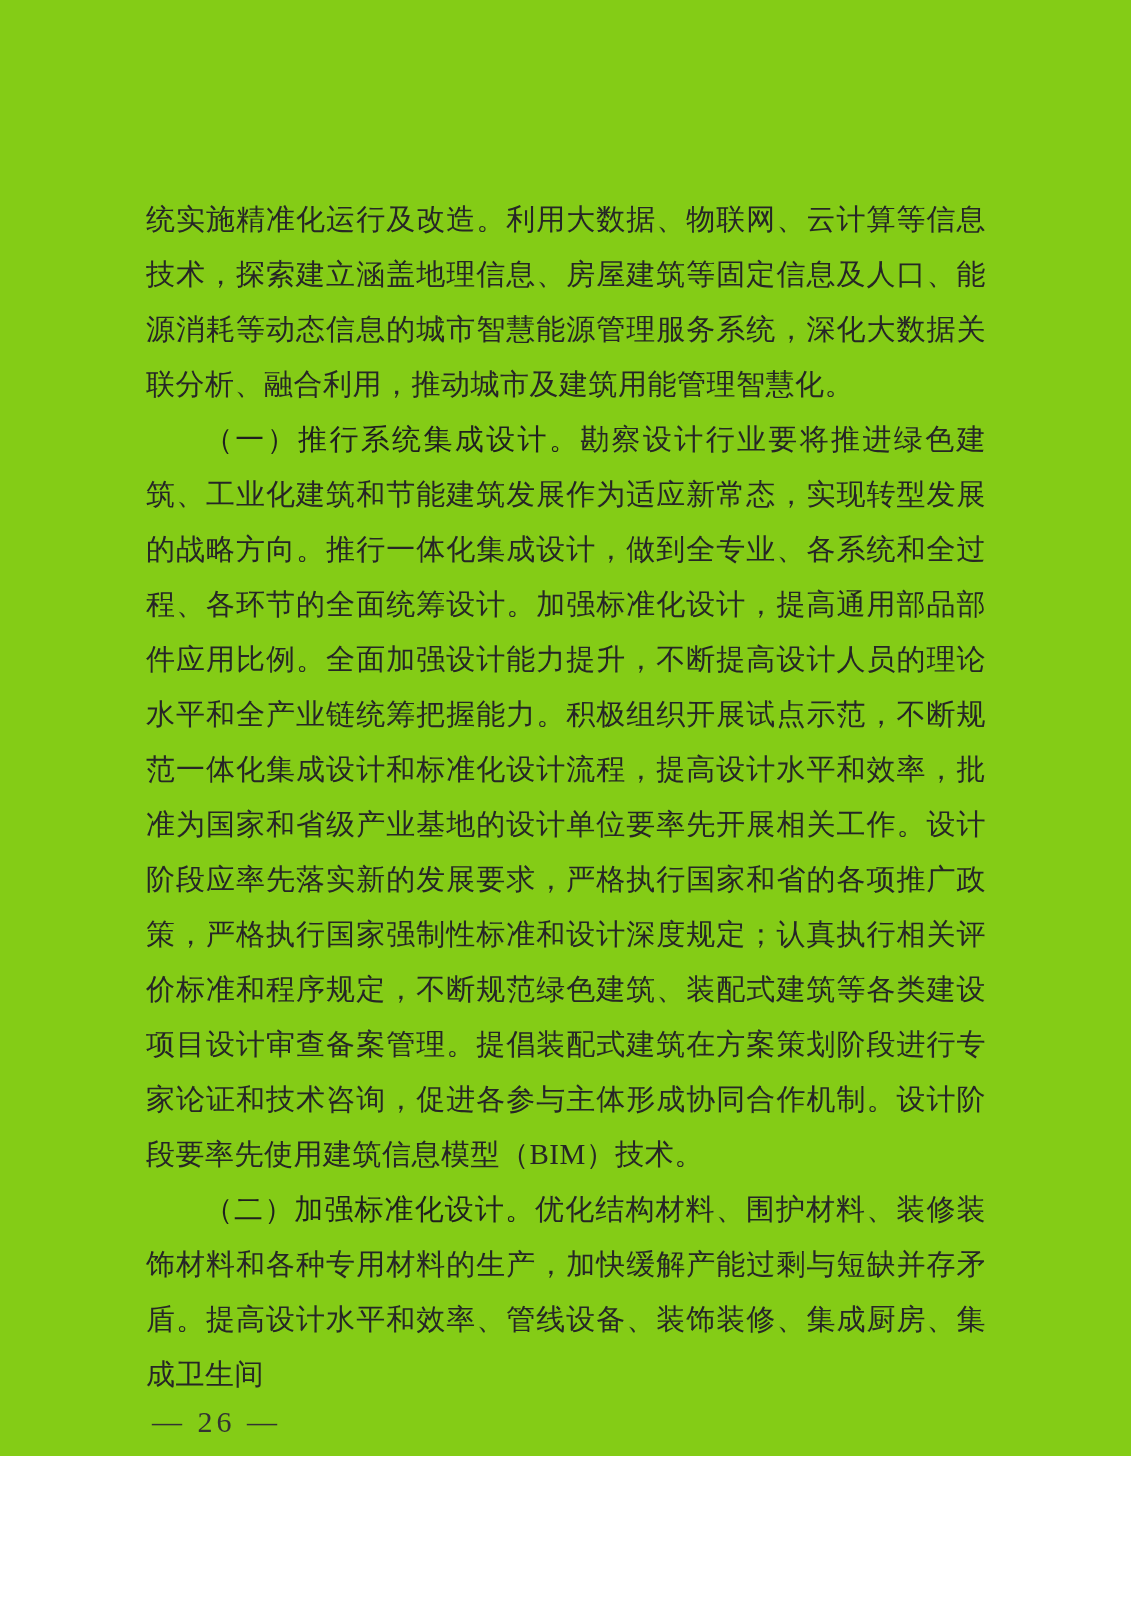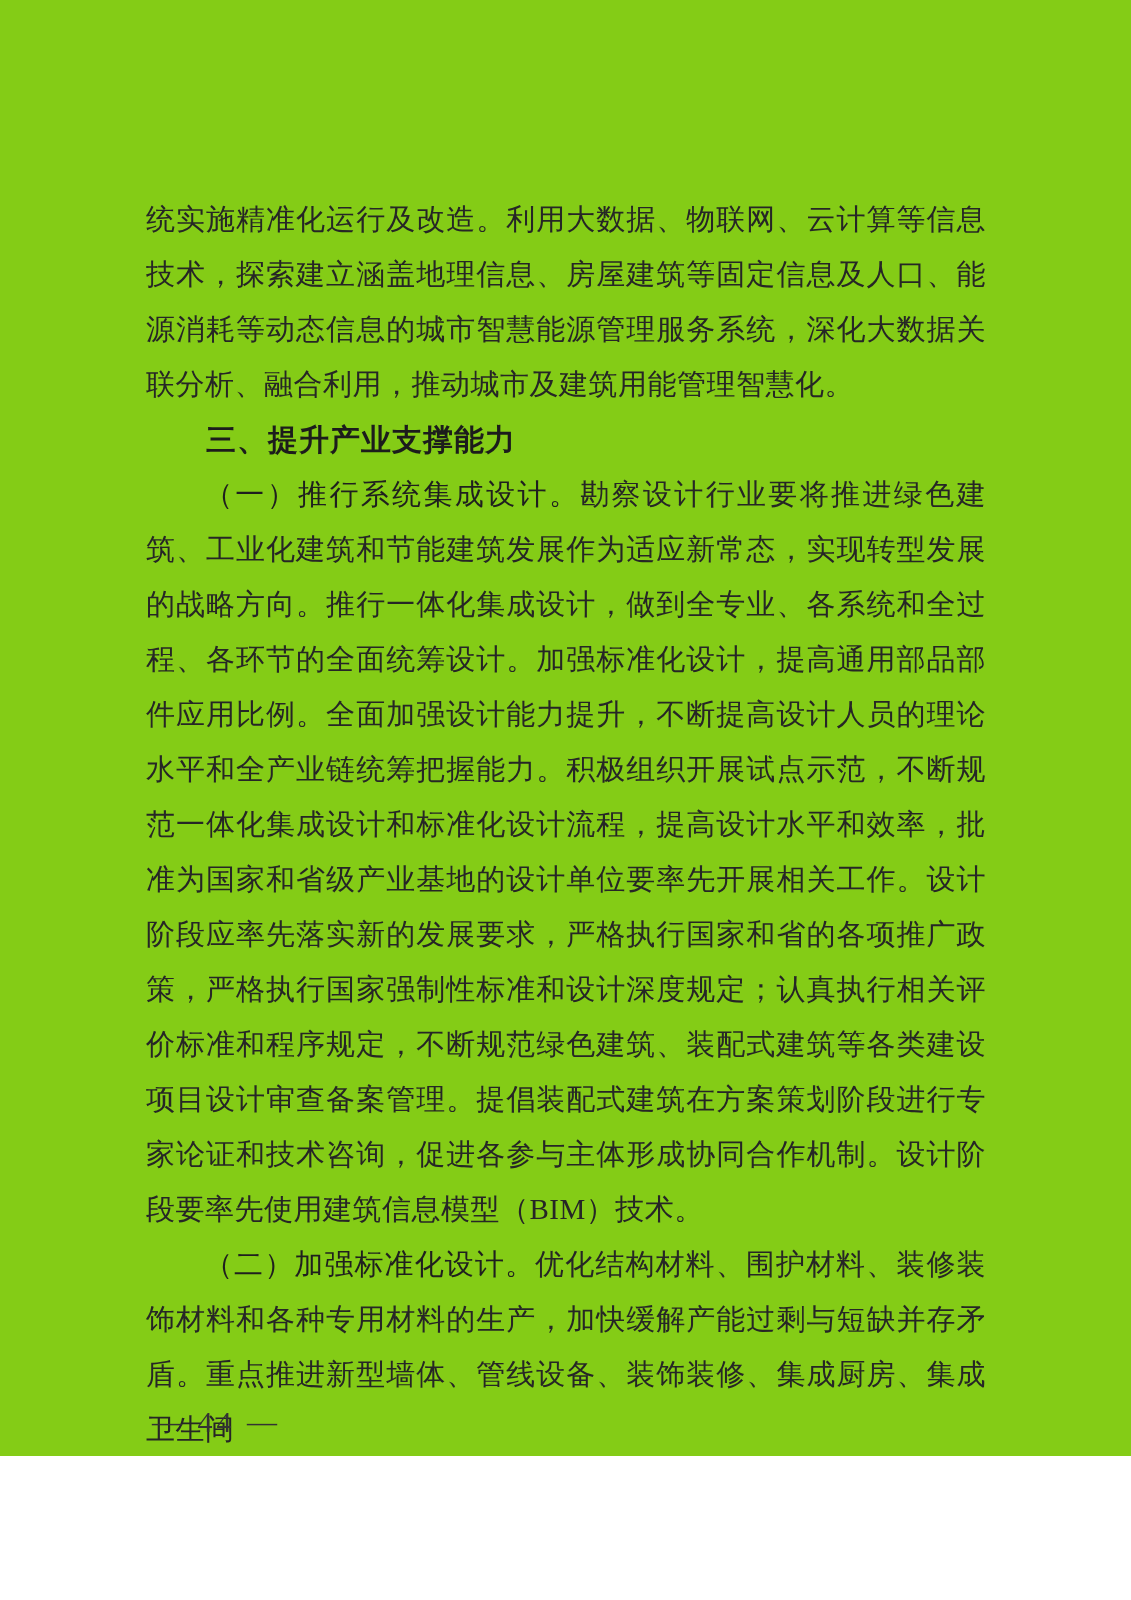--- a/index.html
+++ b/index.html
@@ -61,26 +61,25 @@
   }
 </style>
 </head>
 <body>
 
 <div class="page">
   <div class="content">
 
     <p class="para continuation">统实施精准化运行及改造。利用大数据、物联网、云计算等信息技术，探索建立涵盖地理信息、房屋建筑等固定信息及人口、能源消耗等动态信息的城市智慧能源管理服务系统，深化大数据关联分析、融合利用，推动城市及建筑用能管理智慧化。</p>
 
-    <h2 class="section-heading">三、提升产业支撑能力</h2>
 
     <p class="para">
       <span class="lead">（一）推行系统集成设计。</span><span>勘察设计行业要将推进绿色建筑、工业化建筑和节能建筑发展作为适应新常态，实现转型发展的战略方向。推行一体化集成设计，做到全专业、各系统和全过程、各环节的全面统筹设计。加强标准化设计，提高通用部品部件应用比例。全面加强设计能力提升，不断提高设计人员的理论水平和全产业链统筹把握能力。积极组织开展试点示范，不断规范一体化集成设计和标准化设计流程，提高设计水平和效率，批准为国家和省级产业基地的设计单位要率先开展相关工作。设计阶段应率先落实新的发展要求，严格执行国家和省的各项推广政策，严格执行国家强制性标准和设计深度规定；认真执行相关评价标准和程序规定，不断规范绿色建筑、装配式建筑等各类建设项目设计审查备案管理。提倡装配式建筑在方案策划阶段进行专家论证和技术咨询，促进各参与主体形成协同合作机制。设计阶段要率先使用建筑信息模型（BIM）技术。</span>
     </p>
 
     <p class="para">
-      <span class="lead">（二）加强标准化设计。</span><span>优化结构材料、围护材料、装修装饰材料和各种专用材料的生产，加快缓解产能过剩与短缺并存矛盾。重点推进新型墙体、管线设备、装饰装修、集成厨房、集成卫生间</span>
+      <span class="lead">（二）加强标准化设计。</span><span>优化结构材料、围护材料、装修装饰材料和各种专用材料的生产，加快缓解产能过剩与短缺并存矛盾。提高设计水平和效率、管线设备、装饰装修、集成厨房、集成卫生间</span>
     </p>
 
   </div>
 
-  <div class="page-footer">— 44 —</div>
+  <div class="page-footer">— 26 —</div>
 </div>
 
 </body></html>

